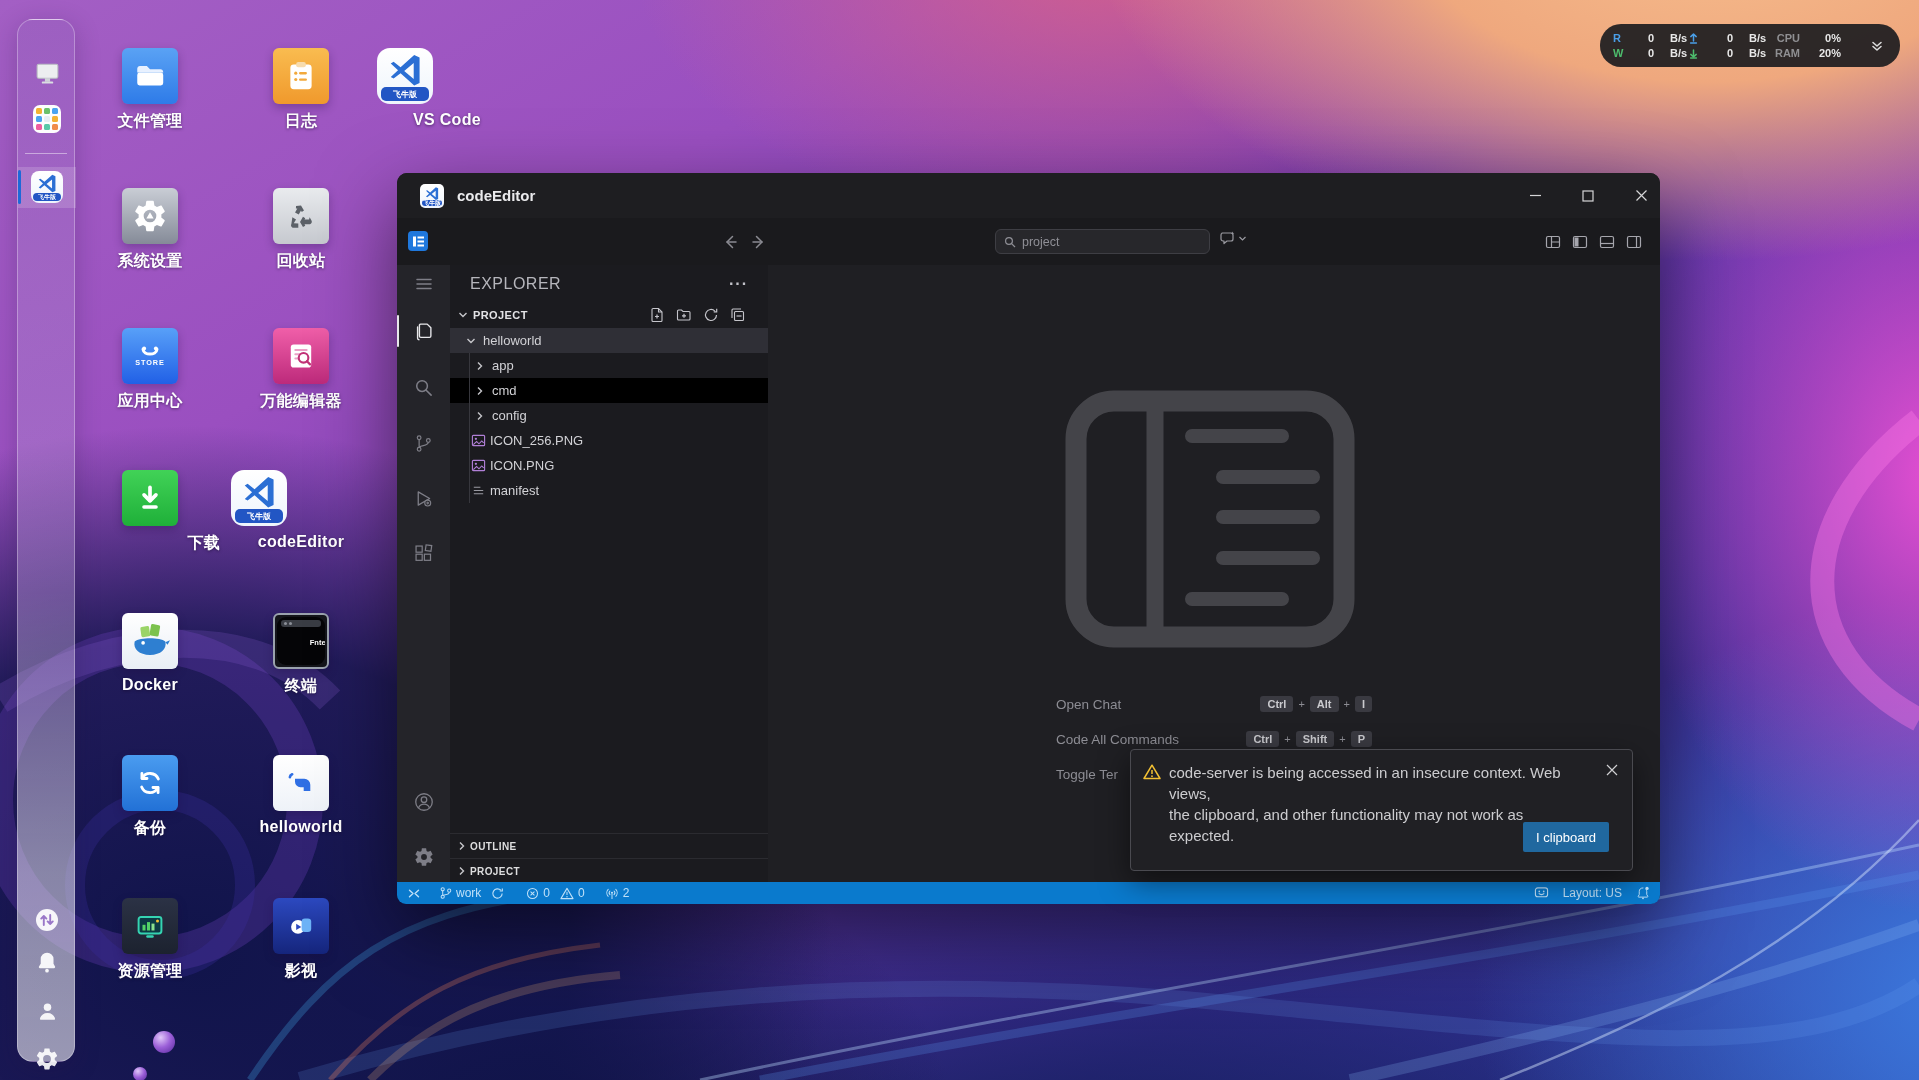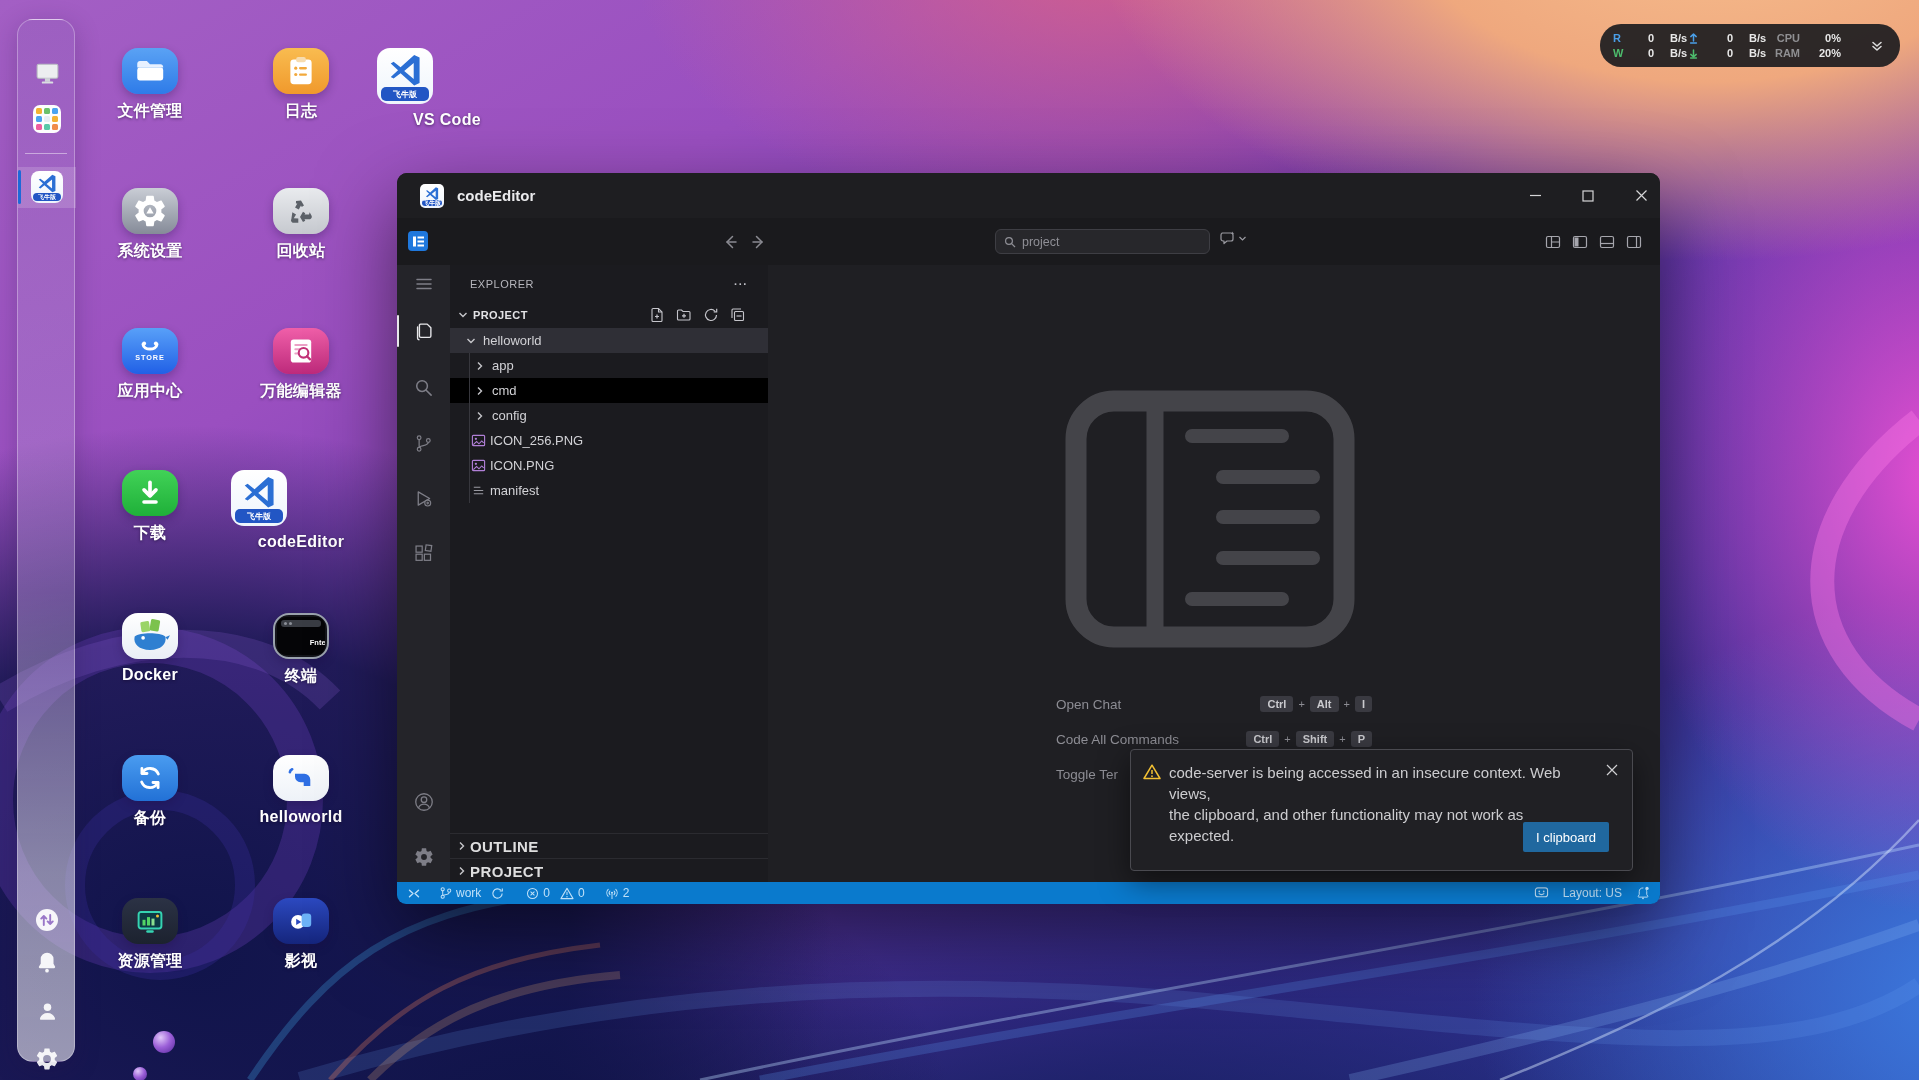--- a/index.html
+++ b/index.html
@@ -24,21 +24,21 @@
 .dock-item{position:absolute;left:0;width:58px;display:flex;justify-content:center;align-items:center}
 .dock-sep{position:absolute;left:7px;right:7px;top:133px;height:1px;background:rgba(255,255,255,.45)}
 .dock-active{position:absolute;left:0;top:147px;width:58px;height:41px;background:rgba(255,255,255,.16)}
 .dock-active-bar{position:absolute;left:0;top:150px;width:3px;height:34px;border-radius:2px;background:#1d69d8}
 .appgrid{width:28px;height:28px;border-radius:7px;background:#fdfdfd;display:grid;grid-template-columns:repeat(3,6px);grid-template-rows:repeat(3,6px);gap:2px;align-content:center;justify-content:center}
 .appgrid i{border-radius:1.5px}
 .vsicon{position:relative;background:linear-gradient(180deg,#ffffff,#eef4fc);display:flex;align-items:center;justify-content:center;overflow:hidden}
 .vsicon .banner{position:absolute;left:7%;right:7%;bottom:5%;height:25%;border-radius:5px;background:#2256c4;color:#fff;display:flex;align-items:center;justify-content:center;font-weight:700;white-space:nowrap}
 
 .dicon-wrap{position:absolute;width:140px;margin-left:-70px;text-align:center;z-index:1}
-.dicon{width:56px;height:46px;border-radius:16px;margin:0 auto;display:flex;align-items:center;justify-content:center;box-shadow:0 4px 10px rgba(30,10,60,.28);position:relative}
+.dicon{width:56px;height:56px;border-radius:6px;margin:0 auto;display:flex;align-items:center;justify-content:center;box-shadow:0 4px 10px rgba(30,10,60,.28);position:relative}
 .dlabel{margin-top:7px;font-size:16px;font-weight:700;color:#fff;text-shadow:0 1px 3px rgba(20,10,40,.55);letter-spacing:.3px}
 .bg-file-manager{background:linear-gradient(180deg,#5aa2f4,#2e7be8)}
 .bg-logs{background:linear-gradient(180deg,#f9bc50,#f0992c)}
 .bg-settings{background:linear-gradient(180deg,#c9cdd5,#858b98)}
 .bg-recycle-bin{background:linear-gradient(180deg,#e9ebee,#c6c9cf)}
 .bg-app-store{background:linear-gradient(180deg,#58a0f8,#2160e6)}
 .bg-editor{background:linear-gradient(180deg,#f05fa9,#bd2a7b)}
 .bg-download{background:linear-gradient(180deg,#41d257,#1fb039)}
 .bg-docker{background:linear-gradient(180deg,#ffffff,#e9eef5)}
 .bg-terminal{background:#14151a;border:2px solid #9aa2ad}
@@ -73,35 +73,35 @@
 .nav-arrows{position:absolute;left:325px;top:0;height:47px;display:flex;align-items:center;gap:13px;color:#8b8b92}
 .searchbox{position:absolute;left:598px;top:11px;width:215px;height:25px;border-radius:6px;background:#27272b;border:1px solid #3e3e44;display:flex;align-items:center;padding:0 8px;color:#8f8f96;font-size:12.5px;gap:6px}
 .chatbtn{position:absolute;left:822px;top:12px;display:flex;align-items:center;color:#9a9aa1;gap:2px}
 .layout-btns{position:absolute;right:18px;top:0;height:47px;display:flex;align-items:center;gap:11px;color:#a6a6ad}
 .main{position:absolute;top:92px;left:0;right:0;bottom:22px;display:flex;overflow:hidden}
 .activitybar{width:53px;background:#242429;position:relative;flex:none}
 .act-item{position:absolute;left:0;width:53px;height:24px;display:flex;justify-content:center;align-items:center;color:#7e7e87}
 .act-item.active{color:#e7e7ea}
 .act-bar{position:absolute;left:0;width:2px;background:#e7e7ea;border-radius:1px}
 .sidebar{width:318px;background:#1b1b1f;position:relative;flex:none}
-.sb-header{position:absolute;top:0;left:0;right:0;height:37px;display:flex;align-items:center;padding:0 20px;color:#b6b6bc;font-size:11px;letter-spacing:.5px}
+.sb-header{position:absolute;top:0;left:0;right:0;height:37px;display:flex;align-items:center;padding:0 20px;color:#b6b6bc;font-size:16px;letter-spacing:.5px}
 .sb-dots{margin-left:auto;color:#c2c2c8;letter-spacing:1px;font-weight:700}
 .proj-row{position:absolute;top:37px;left:0;right:0;height:26px;display:flex;align-items:center;color:#e3e3e6}
 .proj-row .chev{width:16px;margin-left:5px;display:flex;justify-content:center}
 .proj-row .pname{font-size:11px;font-weight:700;letter-spacing:.4px;margin-left:2px}
 .proj-actions{margin-left:auto;margin-right:22px;display:flex;gap:11px;color:#c5c5cb}
 .tree{position:absolute;top:63px;left:0;right:0}
 .trow{height:25px;display:flex;align-items:center;font-size:13px;color:#d2d2d6;position:relative}
 .trow.sel{background:#2f2f36}
 .trow.hov{background:#000000}
 .trow .tchev{width:16px;display:flex;justify-content:center;color:#c6c6cb}
 .trow .ficon{width:16px;display:flex;justify-content:center}
 .trow .tname{margin-left:4px}
 .indent-guide{position:absolute;left:19px;top:88px;width:1px;height:150px;background:#37373d}
-.sb-bottom{position:absolute;left:0;right:0;height:25px;display:flex;align-items:center;border-top:1px solid #2b2b30;color:#dededf;font-size:15px;font-weight:700;letter-spacing:.4px}
+.sb-bottom{position:absolute;left:0;right:0;height:25px;display:flex;align-items:center;border-top:1px solid #2b2b30;color:#dededf;font-size:10px;font-weight:700;letter-spacing:.4px}
 .sb-bottom .tchev{width:16px;margin-left:4px;display:flex;justify-content:center;color:#c6c6cb}
 .editor{flex:1;background:#1f1f23;position:relative;overflow:hidden}
 .watermark{position:absolute;left:297px;top:125px;opacity:.95}
 .shortcut-row{position:absolute;left:288px;width:316px;height:24px;display:flex;align-items:center;color:#8d8d94;font-size:13.5px}
 .keys{margin-left:auto;display:flex;align-items:center;gap:5px}
 .kbd{background:#3a3a41;border-radius:3px;padding:2px 7px;font-size:11px;color:#cacace;font-weight:600}
 .kplus{color:#8d8d94;font-size:11px}
 .toast{position:absolute;left:733px;top:576px;width:503px;height:122px;background:#202024;border:1px solid #4a4a50;border-radius:4px;z-index:6;box-shadow:0 10px 30px rgba(0,0,0,.5)}
 .toast-msg{position:absolute;left:38px;top:12px;width:420px;color:#cccccf;font-size:15px;line-height:21px}
 .toast-warn{position:absolute;left:12px;top:14px}
@@ -265,21 +265,21 @@
             <rect x="4.8" y="3.8" width="14.4" height="16.4" rx="2" fill="#fff"></rect>
             <rect x="7.3" y="7" width="9.4" height="1.5" rx=".7" fill="#eba0c6"></rect>
             <rect x="7.3" y="10" width="9.4" height="1.5" rx=".7" fill="#eba0c6"></rect>
             <rect x="7.3" y="13" width="6" height="1.5" rx=".7" fill="#eba0c6"></rect>
             <circle cx="13.8" cy="13.3" r="3.4" stroke="#c23277" stroke-width="1.5" fill="#fff"></circle>
             <path d="M16.2 15.7l2.2 2.2" stroke="#c23277" stroke-width="1.6" stroke-linecap="round"></path>
           </svg>
         </span>
         <div class="dlabel">万能编辑器</div>
       </div>
-      <div class="dicon-wrap" style="left: 150px; top: 470px;">
+      <div class="dicon-wrap" style="left: 150px; top: 470px; text-align: right;">
         <span class="dicon bg-download">
           <svg width="34" height="34" viewBox="0 0 24 24">
             <path d="M12 4.5v9" stroke="#fff" stroke-width="2.6" stroke-linecap="round"></path>
             <path d="M7.8 9.8l4.2 4.2 4.2-4.2" stroke="#fff" stroke-width="2.6" fill="none" stroke-linecap="round" stroke-linejoin="round"></path>
             <rect x="6.5" y="17.2" width="11" height="2.4" rx="1.2" fill="#fff"></rect>
           </svg>
         </span>
         <div class="dlabel">下载</div>
       </div>
       <div class="dicon-wrap" style="left: 301px; top: 470px;">

